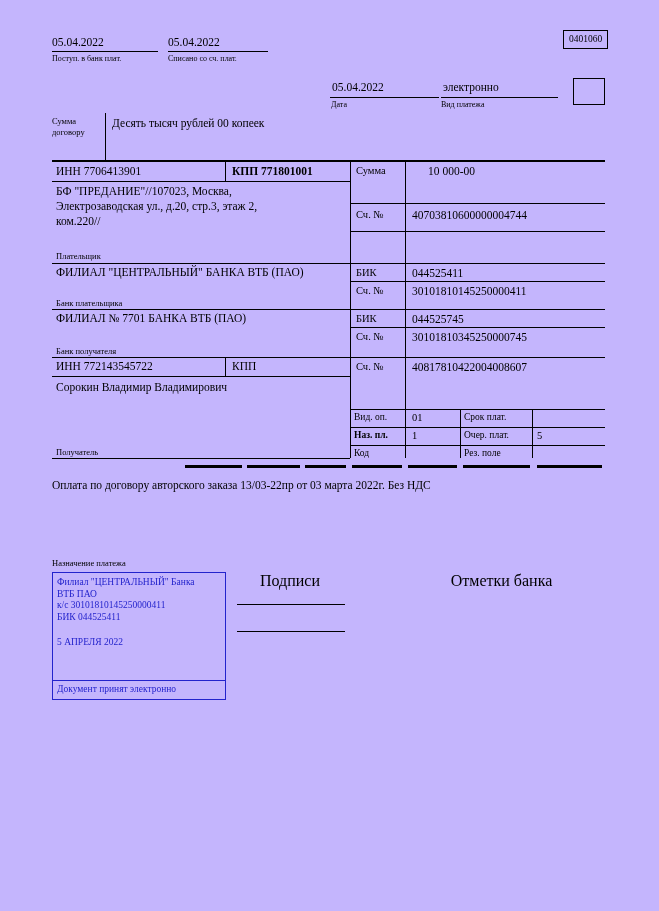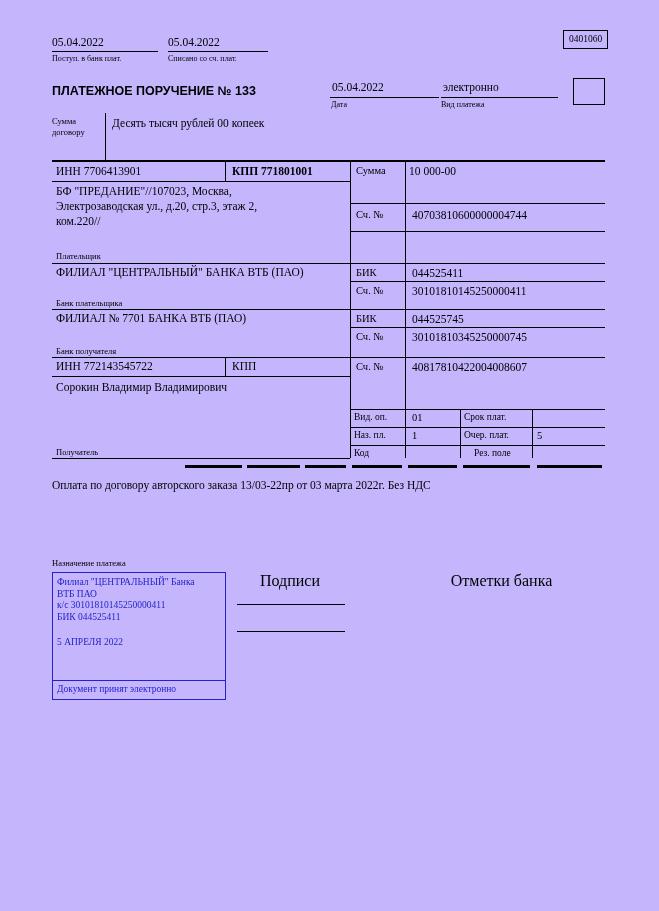--- a/index.html
+++ b/index.html
@@ -46,21 +46,20 @@
 <body>
 
 <div class="page">
 
   <div class="ufield" style="left:52px; top:36px; width:106px; height:15px;">05.04.2022</div>
   <div class="t f8" style="left:52px; top:54px;">Поступ. в банк плат.</div>
   <div class="ufield" style="left:168px; top:36px; width:100px; height:15px;">05.04.2022</div>
   <div class="t f8" style="left:168px; top:54px;">Списано со сч. плат.</div>
   <div class="box center" style="left:563px; top:30px; width:45px; height:19px; font-size:9.5px; line-height:17px;">0401060</div>
 
-  <div class="title" style="left:52px; top:84px;">ПЛАТЕЖНОЕ ПОРУЧЕНИЕ № 133</div>
   <div class="ufield" style="left:330px; top:81px; width:107px; height:16px; padding-left:2px;">05.04.2022</div>
   <div class="t f8" style="left:331px; top:100px;">Дата</div>
   <div class="ufield" style="left:441px; top:81px; width:115px; height:16px; padding-left:2px;">электронно</div>
   <div class="t f8" style="left:441px; top:100px;">Вид платежа</div>
   <div class="box" style="left:573px; top:78px; width:32px; height:27px;"></div>
 
   <div class="t f85 wrap" style="left:52px; top:116px; width:50px;">Сумма договору</div>
   <div class="vline" style="left:105px; top:113px; height:47px;"></div>
   <div class="t f115" style="left:112px; top:117px;">Десять тысяч рублей 00 копеек</div>
 
@@ -82,21 +81,21 @@
   <div class="vline" style="left:225px; top:162px; height:19px;"></div>
   <div class="vline" style="left:350px; top:160px; height:298px;"></div>
   <div class="vline" style="left:405px; top:160px; height:298px;"></div>
   <div class="vline" style="left:460px; top:409px; height:49px;"></div>
   <div class="vline" style="left:532px; top:409px; height:49px;"></div>
   <div class="vline" style="left:225px; top:357px; height:19px;"></div>
 
   <div class="t f115" style="left:56px; top:165px;">ИНН 7706413901</div>
   <div class="t f115" style="left:232px; top:165px;font-weight:bold;">КПП 771801001</div>
   <div class="t f105" style="left:356px; top:165px;">Сумма</div>
-  <div class="t f115" style="left:409px; top:165px;">10 000-00</div>
+  <div class="t f115" style="left:428px; top:165px;">10 000-00</div>
 
   <div class="t f115 wrap" style="left:56px; top:184px; width:245px; line-height:15px;">БФ "ПРЕДАНИЕ"//107023, Москва, Электрозаводская ул., д.20, стр.3, этаж 2, ком.220//</div>
   <div class="t f105" style="left:356px; top:209px;">Сч. №</div>
   <div class="t f115" style="left:412px; top:209px;">40703810600000004744</div>
   <div class="t f85" style="left:56px; top:251px;">Плательщик</div>
 
   <div class="t f115" style="left:56px; top:266px;">ФИЛИАЛ "ЦЕНТРАЛЬНЫЙ" БАНКА ВТБ (ПАО)</div>
   <div class="t f105" style="left:356px; top:267px;">БИК</div>
   <div class="t f115" style="left:412px; top:267px;">044525411</div>
   <div class="t f105" style="left:356px; top:285px;">Сч. №</div>
@@ -112,27 +111,27 @@
 
   <div class="t f115" style="left:56px; top:360px;">ИНН 772143545722</div>
   <div class="t f115" style="left:232px; top:360px;">КПП</div>
   <div class="t f105" style="left:356px; top:361px;">Сч. №</div>
   <div class="t f115" style="left:412px; top:361px;">40817810422004008607</div>
   <div class="t f115" style="left:56px; top:381px;">Сорокин Владимир Владимирович</div>
 
   <div class="t f95" style="left:354px; top:412px;">Вид. оп.</div>
   <div class="t f105" style="left:412px; top:412px;">01</div>
   <div class="t f95" style="left:464px; top:412px;">Срок плат.</div>
-  <div class="t f95" style="left:354px; top:430px;">Наз. пл.</div>
+  <div class="t f95" style="left:354px; top:430px;font-weight:bold;">Наз. пл.</div>
   <div class="t f105" style="left:412px; top:430px;">1</div>
   <div class="t f95" style="left:464px; top:430px;">Очер. плат.</div>
   <div class="t f105" style="left:537px; top:430px;">5</div>
   <div class="t f85" style="left:56px; top:447px;">Получатель</div>
   <div class="t f95" style="left:354px; top:448px;">Код</div>
-  <div class="t f95" style="left:464px; top:448px;margin-left:10px;">Рез. поле</div>
+  <div class="t f95" style="left:464px; top:448px;">Рез. поле</div>
 
   <div class="thick" style="left:185px; top:465px; width:57px;"></div>
   <div class="thick" style="left:247px; top:465px; width:53px;"></div>
   <div class="thick" style="left:305px; top:465px; width:41px;"></div>
   <div class="thick" style="left:352px; top:465px; width:50px;"></div>
   <div class="thick" style="left:408px; top:465px; width:49px;"></div>
   <div class="thick" style="left:463px; top:465px; width:67px;"></div>
   <div class="thick" style="left:537px; top:465px; width:65px;"></div>
 
   <div class="t f115" style="left:52px; top:479px;">Оплата по договору авторского заказа 13/03-22пр от 03 марта 2022г. Без НДС</div>

